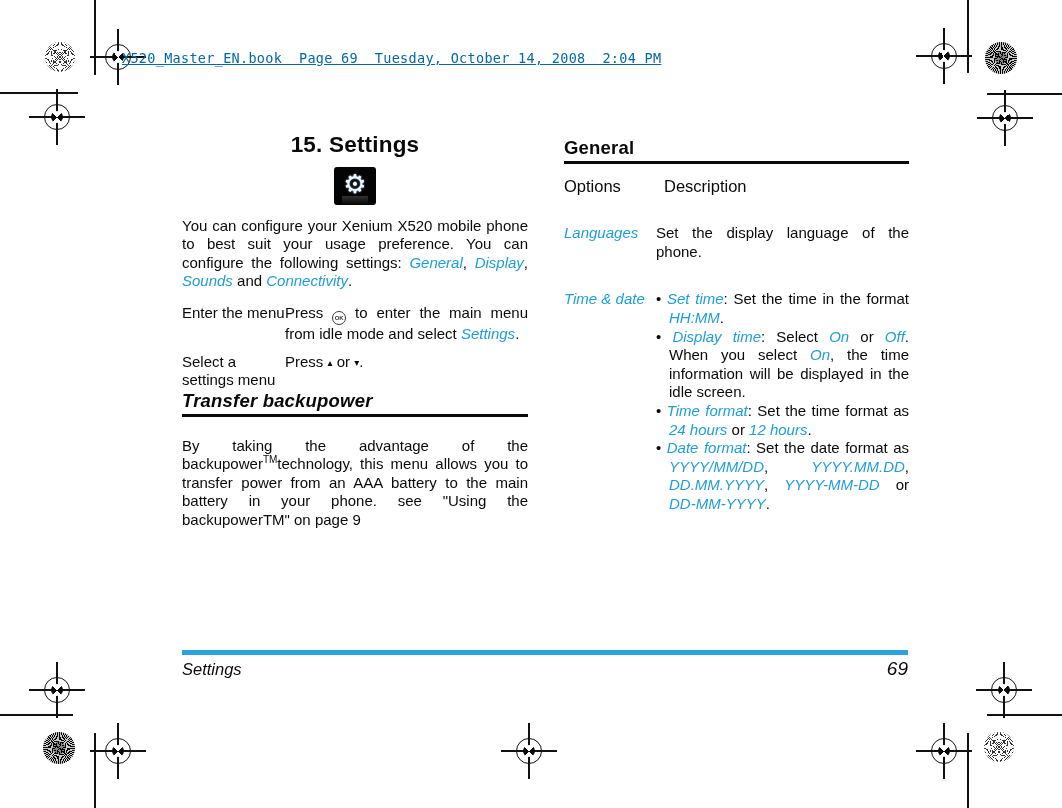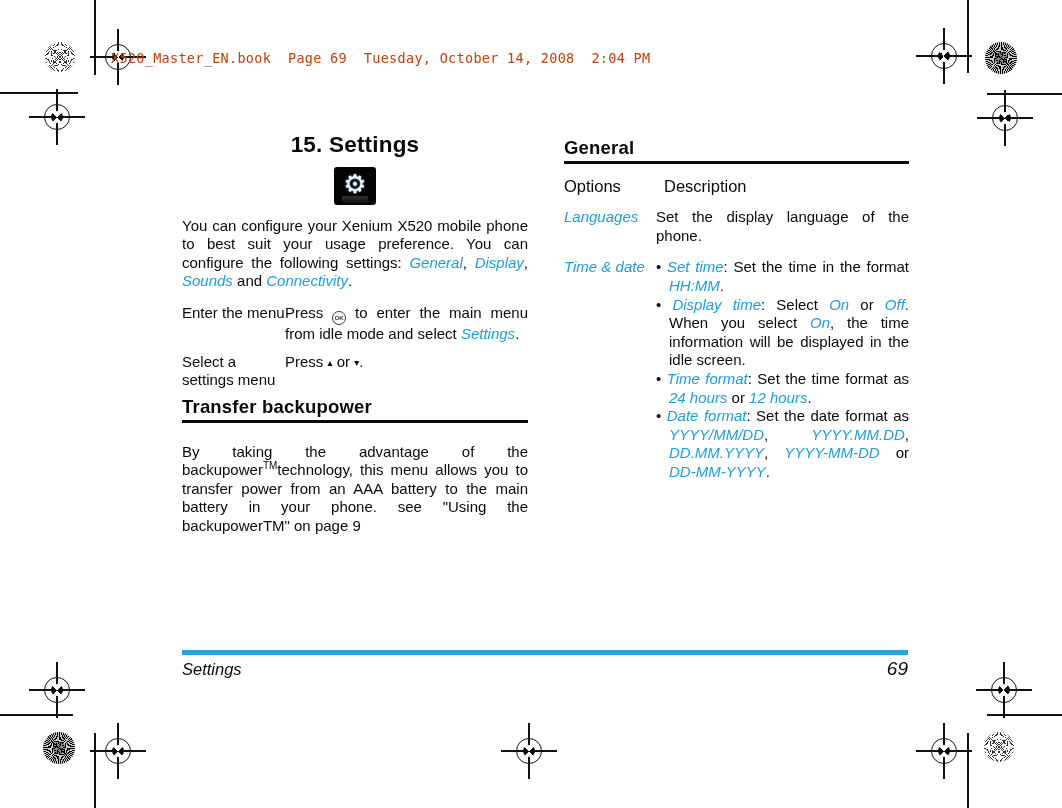--- a/index.html
+++ b/index.html
@@ -21,23 +21,23 @@
   .regmark .ring{position:absolute;left:15px;top:15px;width:26px;height:26px;border:1.8px solid #111;border-radius:50%;background:transparent;}
   .regmark .disc{position:absolute;left:22px;top:22px;width:12px;height:12px;border-radius:50%;
     background:conic-gradient(from 45deg,#0a0a0a 0 90deg,#fff 90deg 180deg,#0a0a0a 180deg 270deg,#fff 270deg 360deg);}
   .star{position:absolute;border-radius:50%;}
   .star-light{background:repeating-conic-gradient(#333 0deg 1.6deg,#fbfbfb 1.6deg 5.6deg);}
   .star-dark{background:
     radial-gradient(circle,#00000055 0 28%,#0000 29%),
     repeating-conic-gradient(#050505 0deg 3.5deg,#c9c9c9 3.5deg 7.5deg);}
   
   .doc-header{
-    position:absolute;left:111px;top:50px;
-    font-family:"DejaVu Sans Mono",monospace;font-size:13.5px;color:#c2410c;
-    white-space:pre;letter-spacing:.3px;
+    position:absolute;left:122px;top:50px;
+    font-family:"DejaVu Sans Mono",monospace;font-size:13.5px;color:#0369a1;
+    white-space:pre;letter-spacing:.3px;text-decoration:underline;
   }
   
   .col{position:absolute;font-size:15px;line-height:18.6px;}
   .col-left{left:182px;top:136px;width:346px;}
   .col-right{left:564px;top:139px;width:345px;}
   .chapter-title{font-size:22.5px;font-weight:bold;text-align:center;letter-spacing:.2px;}
   .icon-wrap{display:flex;justify-content:center;margin-top:12px;}
   .gear-box{
     width:42px;height:38px;background:#040404;border-radius:3px;
     display:flex;align-items:center;justify-content:center;position:relative;overflow:hidden;
@@ -49,27 +49,27 @@
   .gear-box::after{content:"";position:absolute;left:8px;right:8px;bottom:0;height:9px;
     background:linear-gradient(#ffffff2e,#ffffff00);}
   p.just{text-align:justify;}
   .col-left .intro{margin-top:12px;}
   
   .nav-table{display:grid;grid-template-columns:103px 1fr;row-gap:9px;margin-top:13px;}
   .nav-table .desc{text-align:justify;}
   
   .section-h{font-size:18.5px;font-weight:bold;letter-spacing:.2px;
     border-bottom:3px solid #0a0a0a;padding-bottom:3px;}
-  .col-left .section-h{margin-top:8px;}
+  .col-left .section-h{margin-top:2px;font-style:italic;}
   .col-left .section-body{margin-top:20px;}
   .col-right .section-body{margin-top:5px;}
   
   .opt-table{margin-top:13px;}
   .opt-head{display:grid;grid-template-columns:92px 1fr;font-size:16.5px;font-weight:normal;gap:8px;}
-  .opt-row{display:grid;grid-template-columns:92px 1fr;margin-top:13px;}
+  .opt-row{display:grid;grid-template-columns:92px 1fr;margin-top:29px;}
   .opt-name{color:var(--link);font-style:italic;padding-right:10px;}
   .opt-desc{text-align:justify;}
   ul.bullets{list-style:none;}
   ul.bullets li{padding-left:13px;text-indent:-13px;text-align:justify;}
   ul.bullets .blt{display:inline;}
   
   .s-l{color:var(--link);font-style:italic;}
   .s-sup{vertical-align:super;font-size:10px;line-height:0;}
   .s-key{
     display:inline-flex;align-items:center;justify-content:center;

